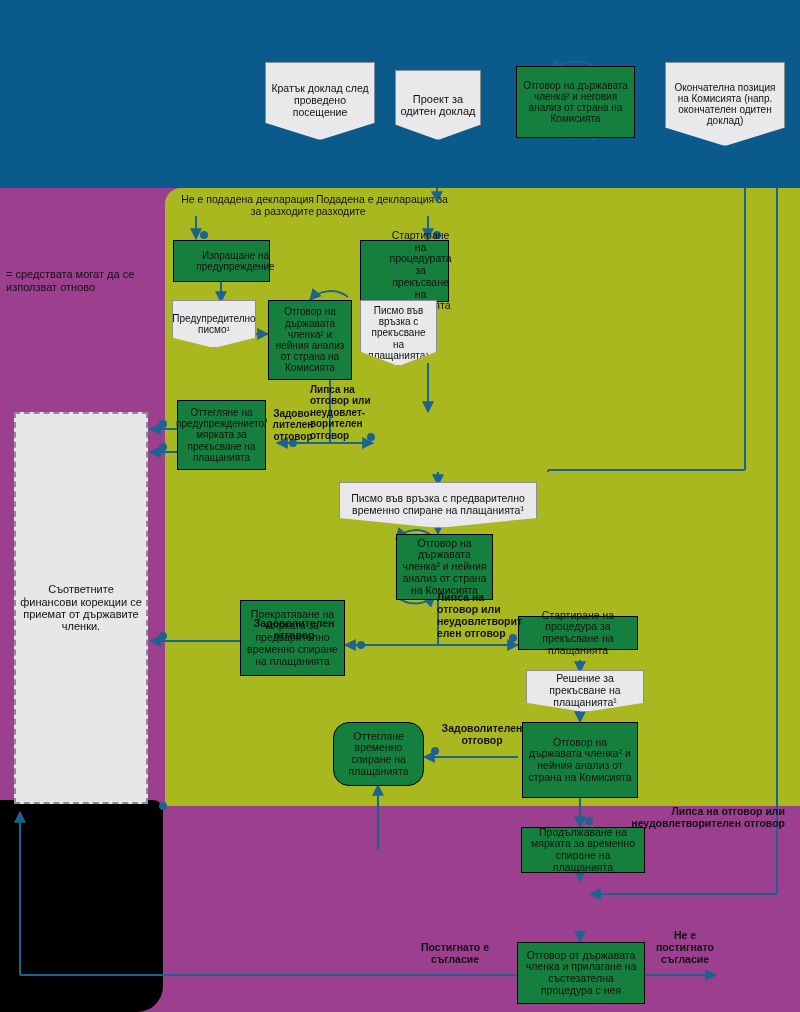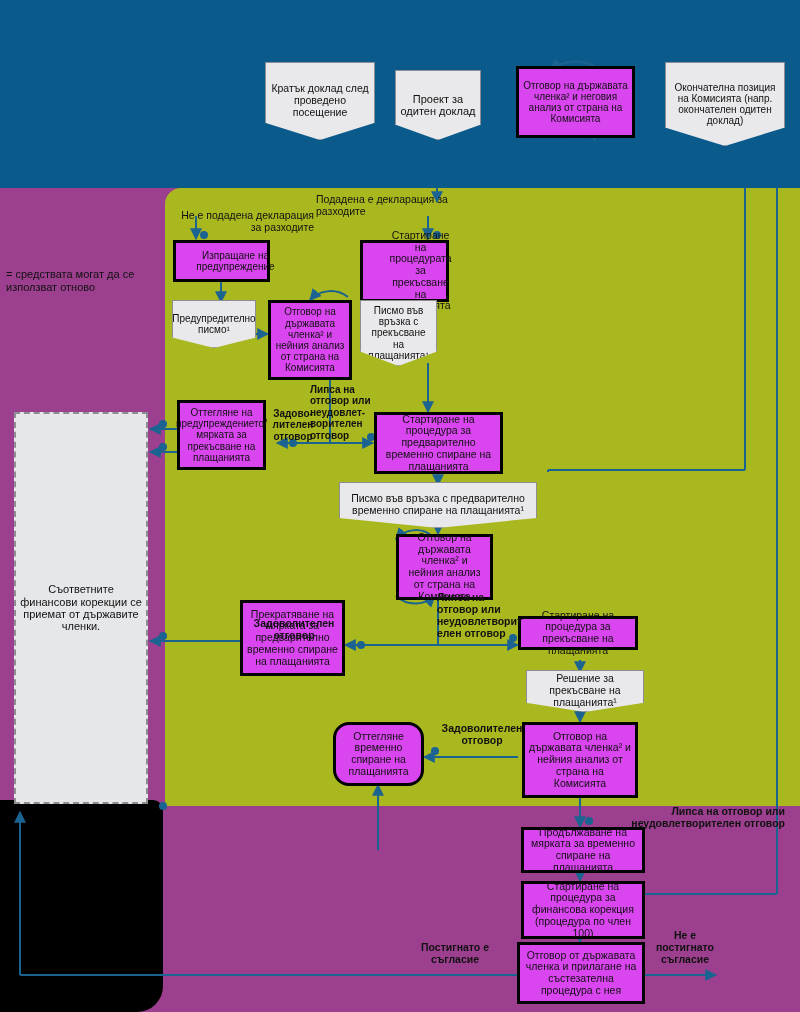--- a/index.html
+++ b/index.html
@@ -14,21 +14,21 @@
               border-top-left-radius:16px;border-bottom-left-radius:0;}
 
   
   #redaction{position:absolute;left:0;top:800px;width:163px;height:212px;background:#000;
              border-top-right-radius:10px;border-bottom-right-radius:26px;}
 
   
   #wires{position:absolute;left:0;top:0;width:800px;height:1012px;}
 
   
-  .node{position:absolute;background:#d946ef;border:3px solid #000000;
+  .node{position:absolute;background:#15803d;border:1px solid #000000;
         box-sizing:border-box;display:flex;align-items:center;justify-content:center;
         text-align:center;color:#111;line-height:1.12;padding:3px 4px;}
   .node span{display:block;}
   .banner{ 
     border:none;background:transparent;padding:0;
   }
   .banner .inner{
     width:100%;height:100%;background:#e9e9eb;border:1px solid #8d8d93;
     box-sizing:border-box;display:flex;align-items:center;justify-content:center;
     text-align:center;line-height:1.12;padding:3px 4px;
@@ -171,21 +171,21 @@
   </div>
 
   <div class="legend" style="left:6px;top:268px;width:152px;font-size:11px;">
     <span>= средствата могат да се използват отново</span>
   </div>
 
   <div class="node dashed" style="left:14px;top:412px;width:134px;height:392px;font-size:11px;">
     <span>Съответните финансови корекции се приемат от държавите членки.</span>
   </div>
 
-  <div class="lbl r" style="left:174px;top:194px;width:140px;font-size:10.5px;margin-top:16px;">
+  <div class="lbl r" style="left:174px;top:194px;width:140px;font-size:10.5px;">
     <span>Не е подадена декларация за разходите</span>
   </div>
   <div class="lbl l" style="left:316px;top:194px;width:140px;font-size:10.5px;">
     <span>Подадена е декларация за разходите</span>
   </div>
 
   <div class="node" style="left:173px;top:240px;width:97px;height:42px;font-size:10px;padding-left:32px;">
     <span>Изпращане на предупреждение</span>
   </div>
 
@@ -206,23 +206,20 @@
   <div class="node banner" style="left:360px;top:300px;width:77px;height:66px;font-size:10px;">
     <div class="inner">
         <span>Писмо във връзка с прекъсване на плащанията¹</span>
       </div>
   </div>
 
   <div class="node" style="left:177px;top:400px;width:89px;height:70px;font-size:10px;">
     <span>Оттегляне на предупреждението/ мярката за прекъсване на плащанията</span>
   </div>
 
-  <div class="node" style="left:374px;top:412px;width:129px;height:62px;font-size:10.5px;">
-    <span>Стартиране на процедура за предварително временно спиране на плащанията</span>
-  </div>
 
   <div class="node banner" style="left:339px;top:482px;width:198px;height:46px;font-size:10.5px;">
     <div class="inner">
         <span>Писмо във връзка с предварително временно спиране на плащанията¹</span>
       </div>
   </div>
 
   <div class="node" style="left:396px;top:534px;width:97px;height:66px;font-size:10.5px;">
     <span>Отговор на държавата членка² и нейния анализ от страна на Комисията</span>
   </div>
@@ -246,23 +243,20 @@
   </div>
 
   <div class="node" style="left:333px;top:722px;width:91px;height:64px;font-size:10.5px;border-radius:16px;">
     <span>Оттегляне временно спиране на плащанията</span>
   </div>
 
   <div class="node" style="left:521px;top:827px;width:124px;height:46px;font-size:10.5px;">
     <span>Продължаване на мярката за временно спиране на плащанията</span>
   </div>
 
-  <div class="node" style="left:521px;top:881px;width:124px;height:58px;font-size:10.5px;">
-    <span>Стартиране на процедура за финансова корекция (процедура по член 100)</span>
-  </div>
 
   <div class="node" style="left:517px;top:942px;width:128px;height:62px;font-size:10.5px;">
     <span>Отговор от държавата членка и прилагане на състезателна процедура с нея</span>
   </div>
 
 
   <div class="lbl c" style="left:262px;top:408px;width:62px;font-size:10px;font-weight:bold;">
     <span>Задово-лителен отговор</span>
   </div>
 

